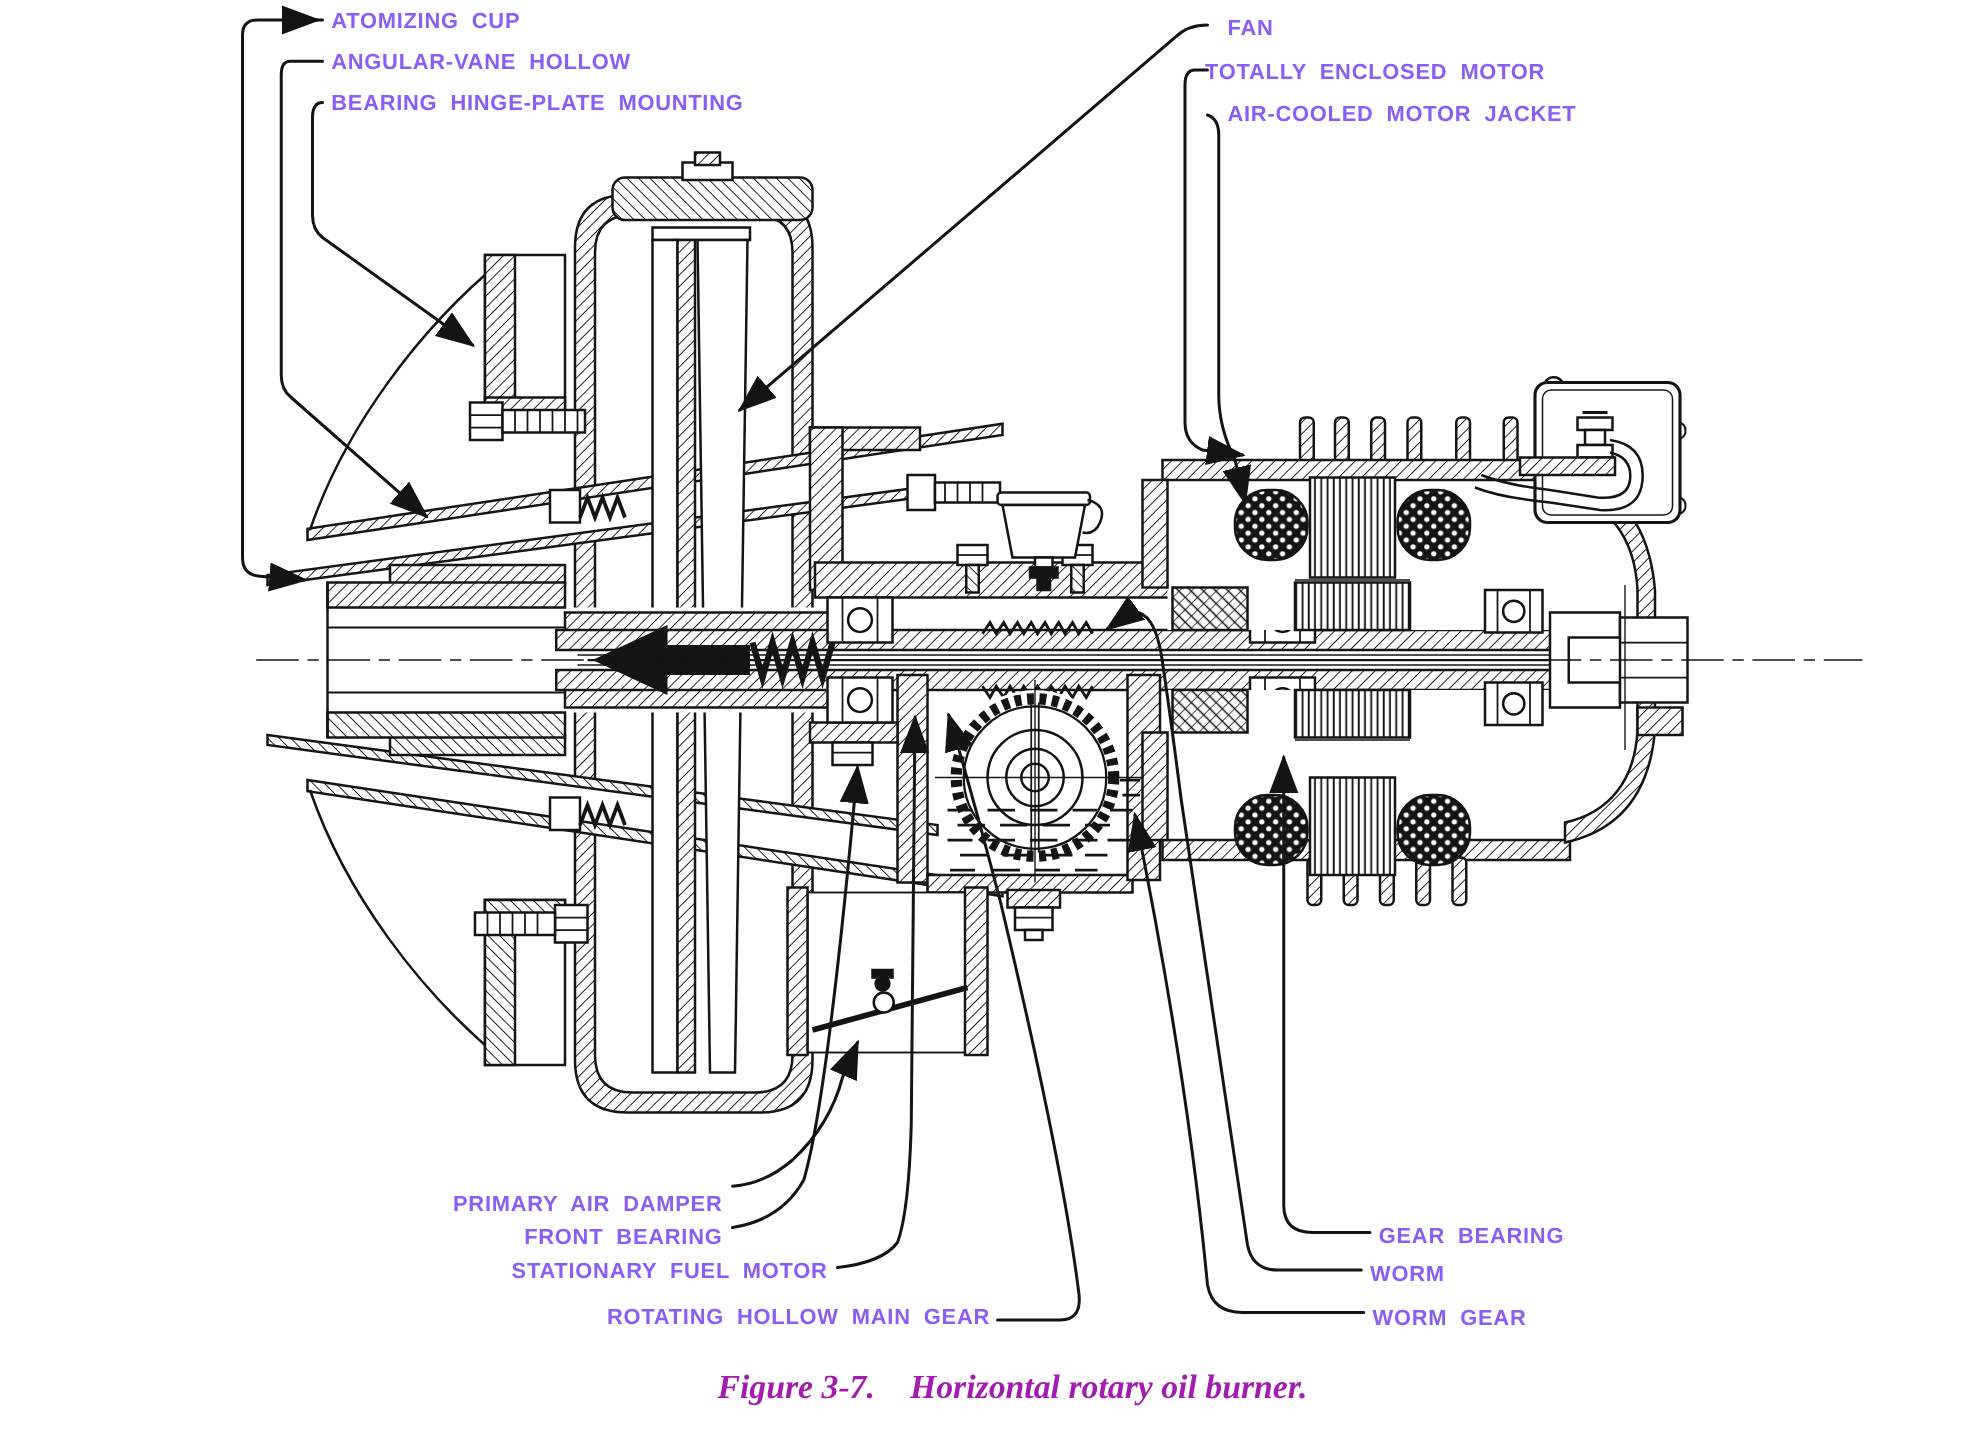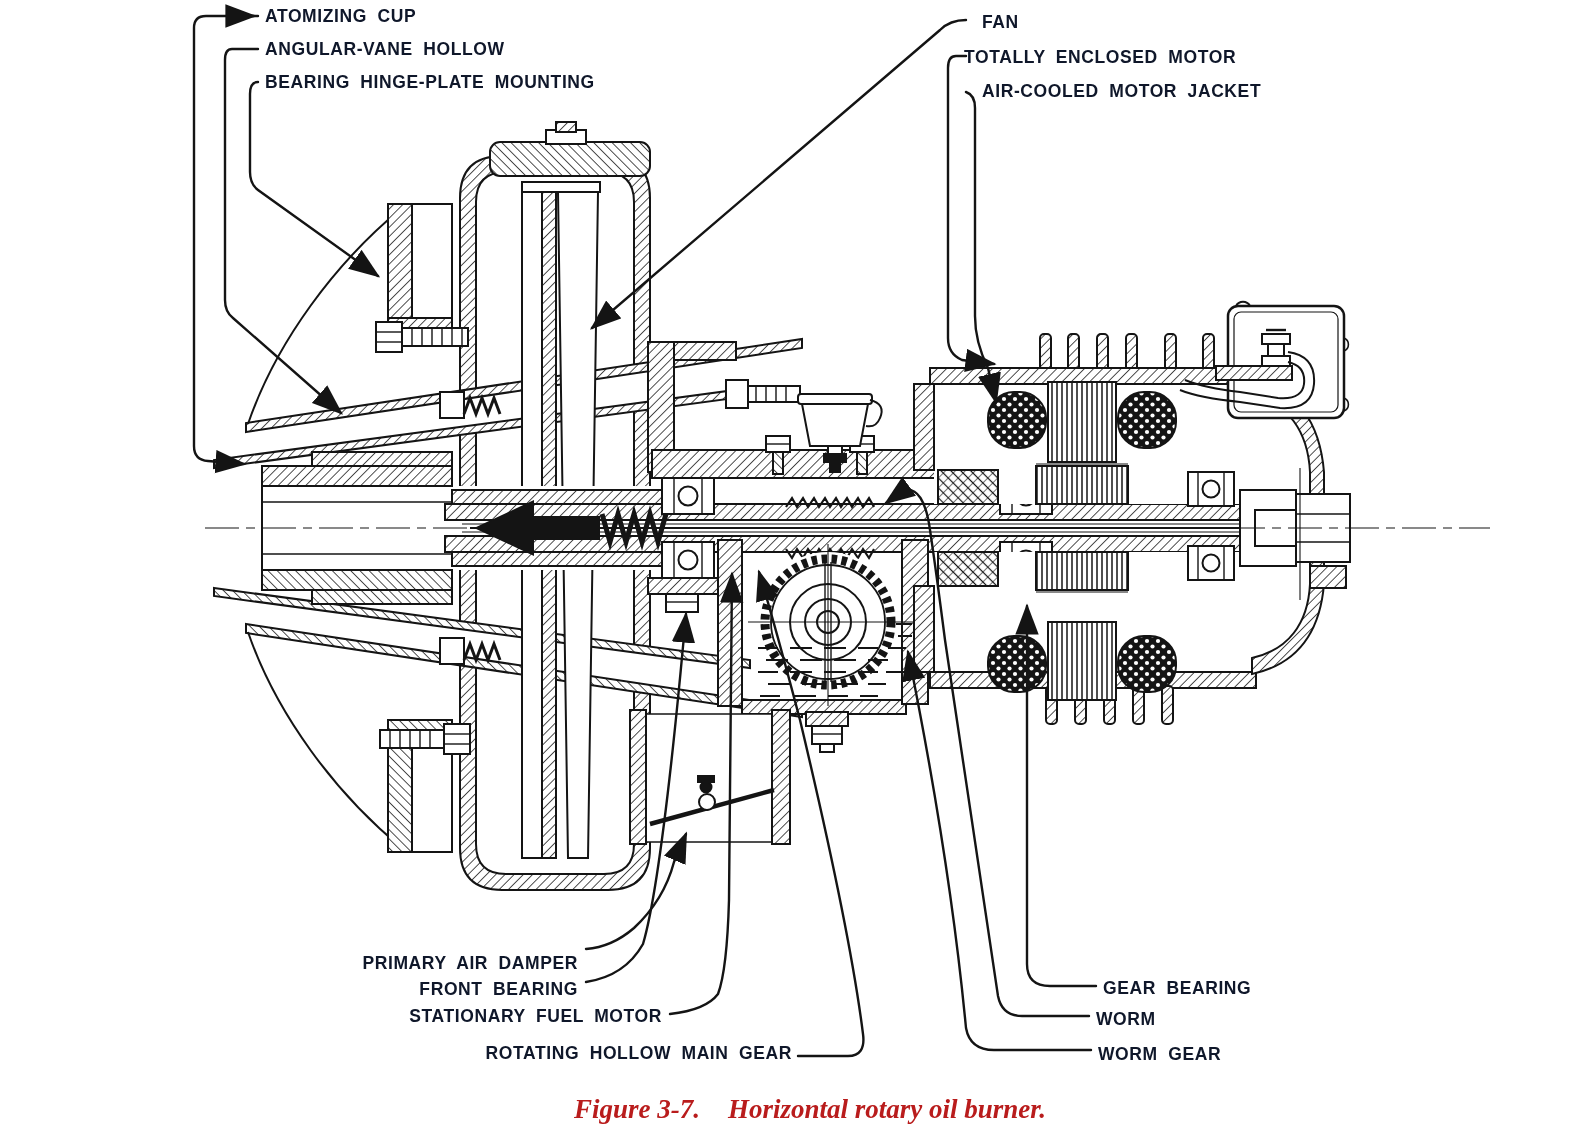--- a/index.html
+++ b/index.html
@@ -1,24 +1,24 @@
 <!DOCTYPE html>
 <html><head>
 <meta charset="utf-8">
 <style>
   html,body{margin:0;padding:0;background:#ffffff;}
   #page{position:relative;width:1586px;height:1143px;background:#ffffff;overflow:hidden;
         font-family:"Liberation Sans",sans-serif;}
   svg{position:absolute;left:0;top:0;}
   .lbl{position:absolute;font-weight:bold;font-size:17.5px;letter-spacing:.6px;word-spacing:5px;
-       color:#0f172a;white-space:nowrap;}
+       color:#8b5cf6;white-space:nowrap;}
   .lbl-r{text-align:left;}
   #caption{position:absolute;left:360px;top:1094px;width:900px;text-align:center;
            font-family:"Liberation Serif",serif;font-style:italic;font-weight:bold;
-           font-size:27px;color:#b91c1c;}
+           font-size:27px;color:#a21caf;}
   #caption .gap{display:inline-block;width:28px;}
 </style>
 </head>
 <body>
 
 <div id="page">
 
 <svg width="1586" height="1143" viewBox="0 0 1586 1143">
   <defs>
     <pattern id="h1" patternUnits="userSpaceOnUse" width="6.5" height="6.5" patternTransform="rotate(45)">

